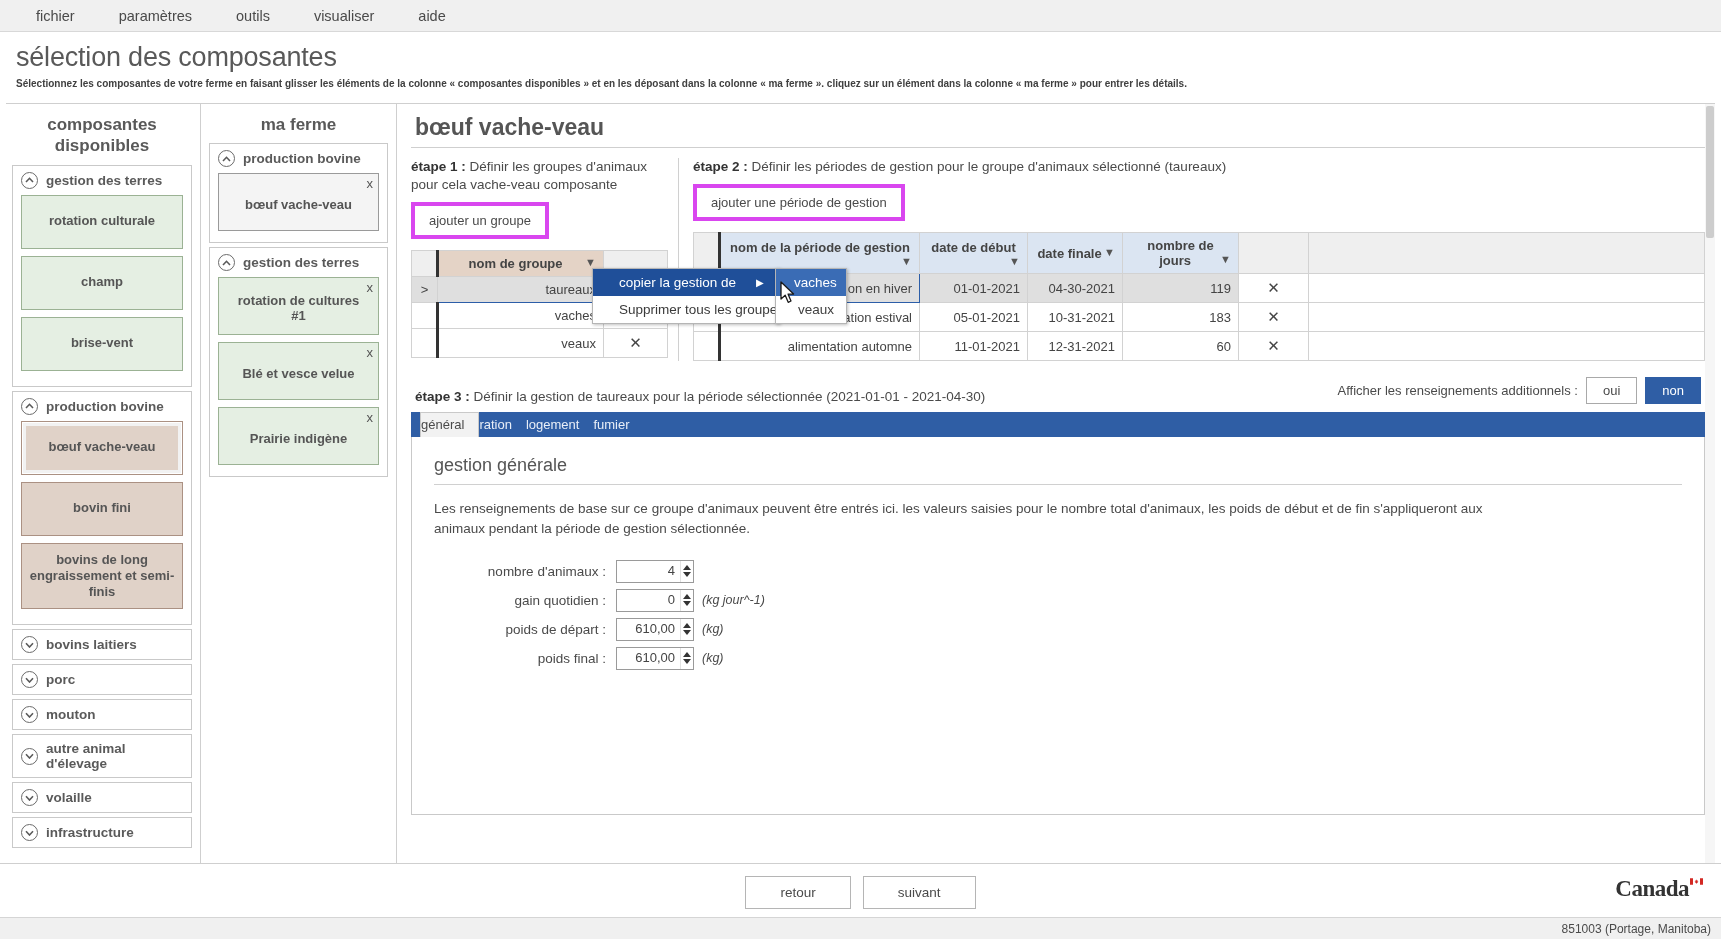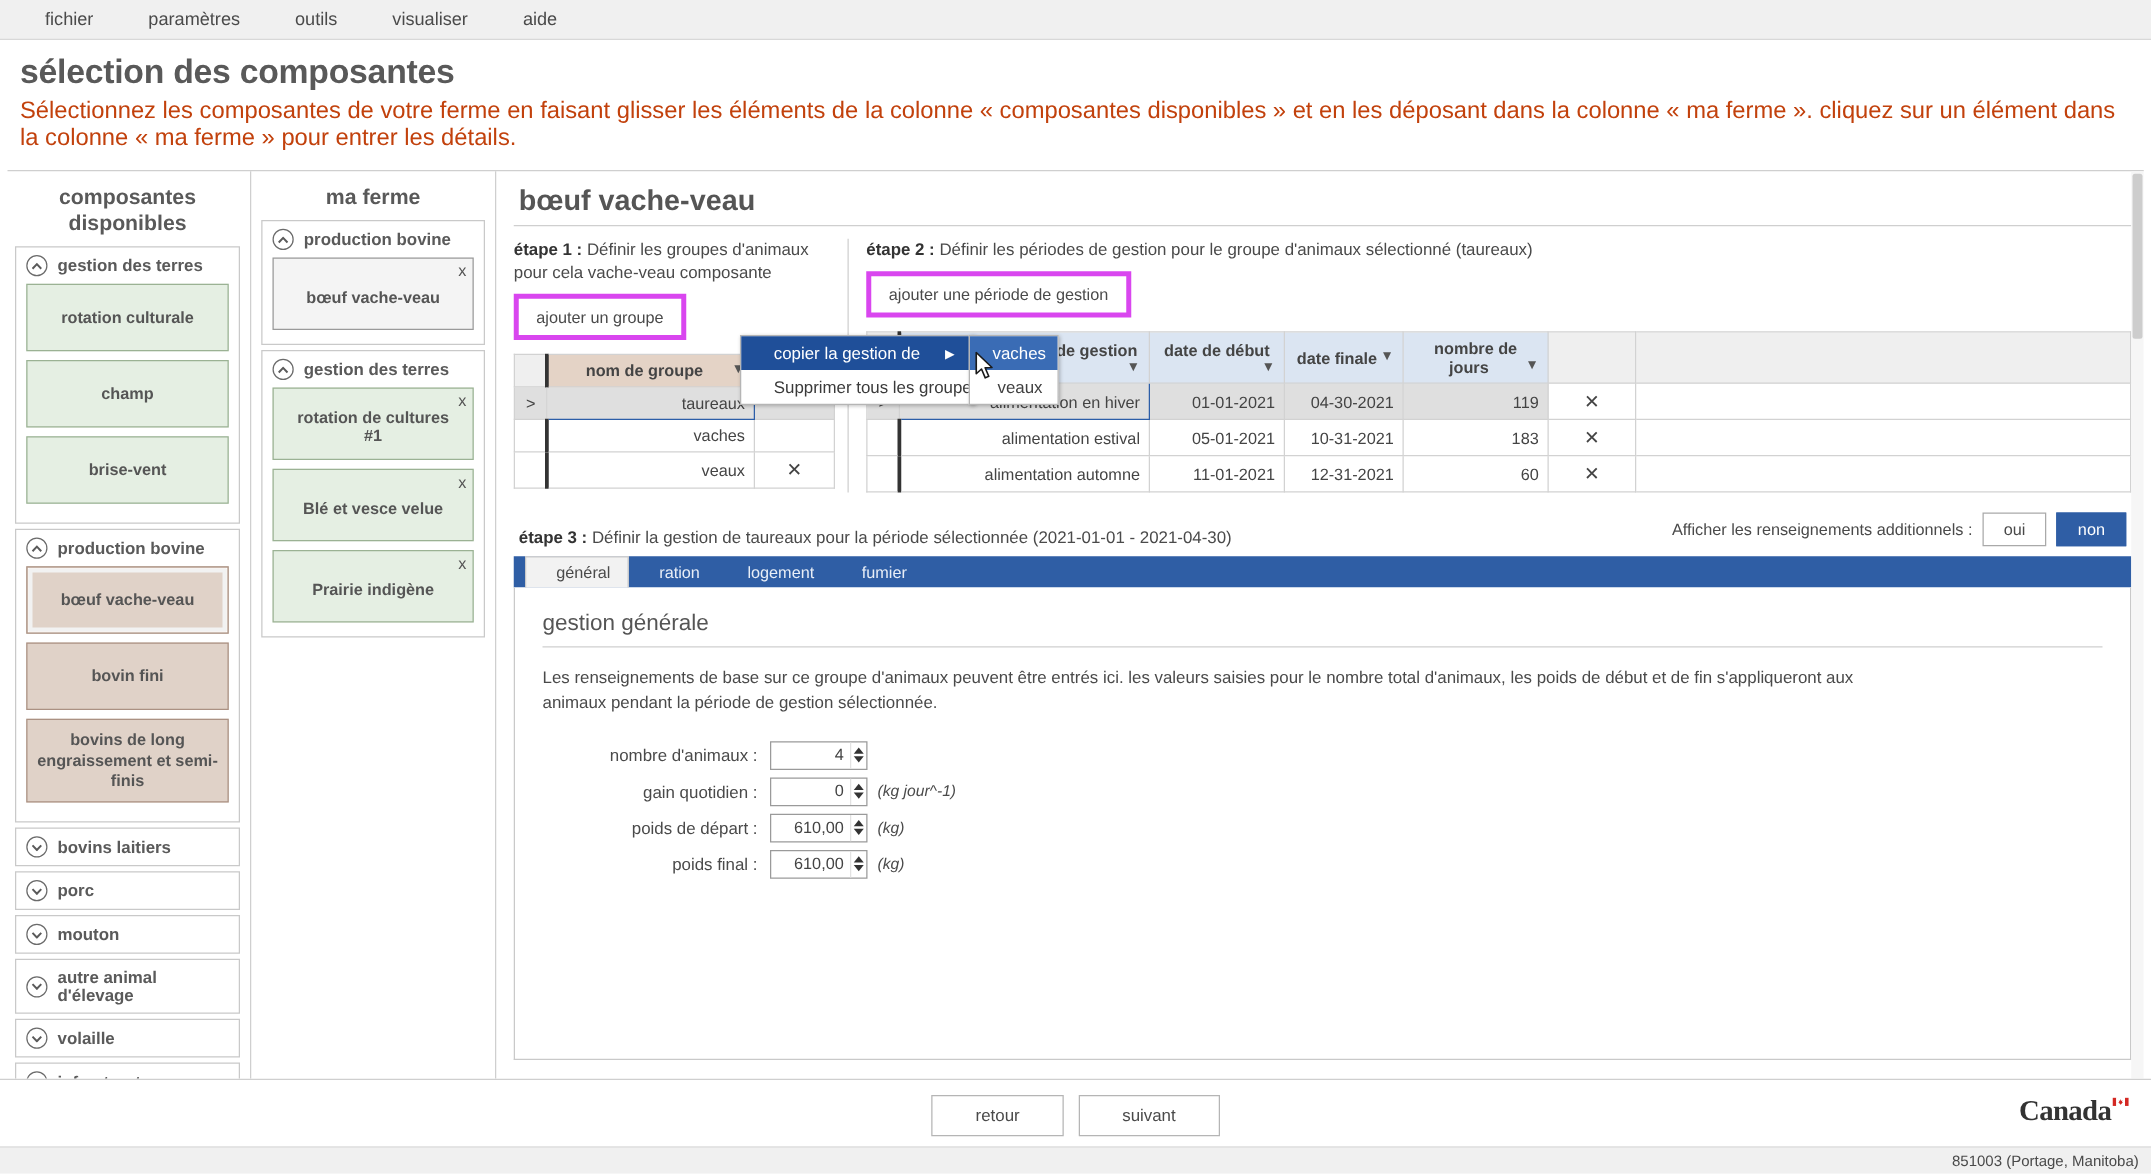--- a/index.html
+++ b/index.html
@@ -15,22 +15,22 @@
 
   
   .menubar {
     height:32px; background:#f0f0f0; border-bottom:1px solid #d8d8d8;
     display:flex; align-items:center; padding-left:14px; flex:0 0 32px;
   }
   .menubar .mi { padding:0 22px; font-size:14.5px; color:#4a4a4a; cursor:default; line-height:32px; }
 
   
   .pagehead { padding:10px 16px 6px 16px; flex:0 0 auto; }
-  .pagehead h1 { margin:0; font-size:27px; font-weight:bold; color:#595959; letter-spacing:-0.2px; }
-  .pagehead .sub { margin-top:5px; font-size:19px; font-weight:normal; color:#c2410c; }
+  .pagehead h1 { margin:0; font-size:27px; font-weight:normal; color:#595959; letter-spacing:-0.2px; }
+  .pagehead .sub { margin-top:5px; font-size:10px; font-weight:bold; color:#404040; }
   .rule { height:1px; background:#cfcfcf; margin:8px 6px 0 6px; }
 
   
   .columns { flex:1 1 auto; display:flex; min-height:0; padding:0 6px; position:relative; }
 
   .colAvail { width:195px; flex:0 0 195px; border-right:1px solid #cfcfcf; padding:0 8px 0 6px; overflow:hidden; }
   .colFarm  { width:196px; flex:0 0 196px; border-right:1px solid #cfcfcf; padding:0 8px; overflow:hidden; }
   .colDetail{ flex:1 1 auto; padding:0 10px 0 14px; overflow:hidden; position:relative; }
 
   .colTitle { text-align:center; font-size:17px; font-weight:bold; color:#595959; padding:10px 0 8px 0; line-height:1.25; }
@@ -95,21 +95,21 @@
   
   .step3row { display:flex; align-items:flex-end; justify-content:space-between; margin:16px 4px 8px 4px; }
   .step3lbl { font-size:13.5px; color:#4a4a4a; }
   .step3lbl b { color:#333; }
   .toggleWrap { display:flex; align-items:center; gap:8px; font-size:13px; color:#4a4a4a; }
   .tg { border:1px solid #a9a9a9; padding:5px 16px; font-size:13px; background:#fff; color:#4a4a4a; cursor:pointer; }
   .tg.on { background:#2f5ea5; border-color:#2f5ea5; color:#fff; }
 
   .panel { border:1px solid #c9c9c9; border-top:none; background:#fff; height:378px; }
   .tabbar { background:#2f5ea5; display:flex; align-items:flex-end; height:25px; padding-left:9px; }
-  .tab { padding:4px 14px 5px 24px; font-size:13px; color:#e8eef7; cursor:pointer; }
+  .tab { padding:4px 14px 5px 0; font-size:13px; color:#e8eef7; cursor:pointer; }
   .tab.active { background:#f2f2f2; color:#4a4a4a; border:1px solid #c9c9c9; border-bottom:none; }
   .panelBody { padding:18px 22px; }
   .panelBody h2 { margin:0 0 8px 0; font-size:18px; font-weight:normal; color:#555; }
   .panelRule { height:1px; background:#d0d0d0; margin:6px 0 14px 0; }
   .blurb { font-size:13.5px; color:#4a4a4a; line-height:1.5; max-width:1085px; margin-bottom:20px; }
 
   .fields { font-size:13.5px; color:#4a4a4a; }
   .frow { display:flex; align-items:center; margin-bottom:6px; }
   .flbl { width:182px; text-align:right; padding-right:10px; }
   .spin { display:flex; align-items:stretch; border:1px solid #9a9a9a; width:78px; height:23px; background:#fff; }

